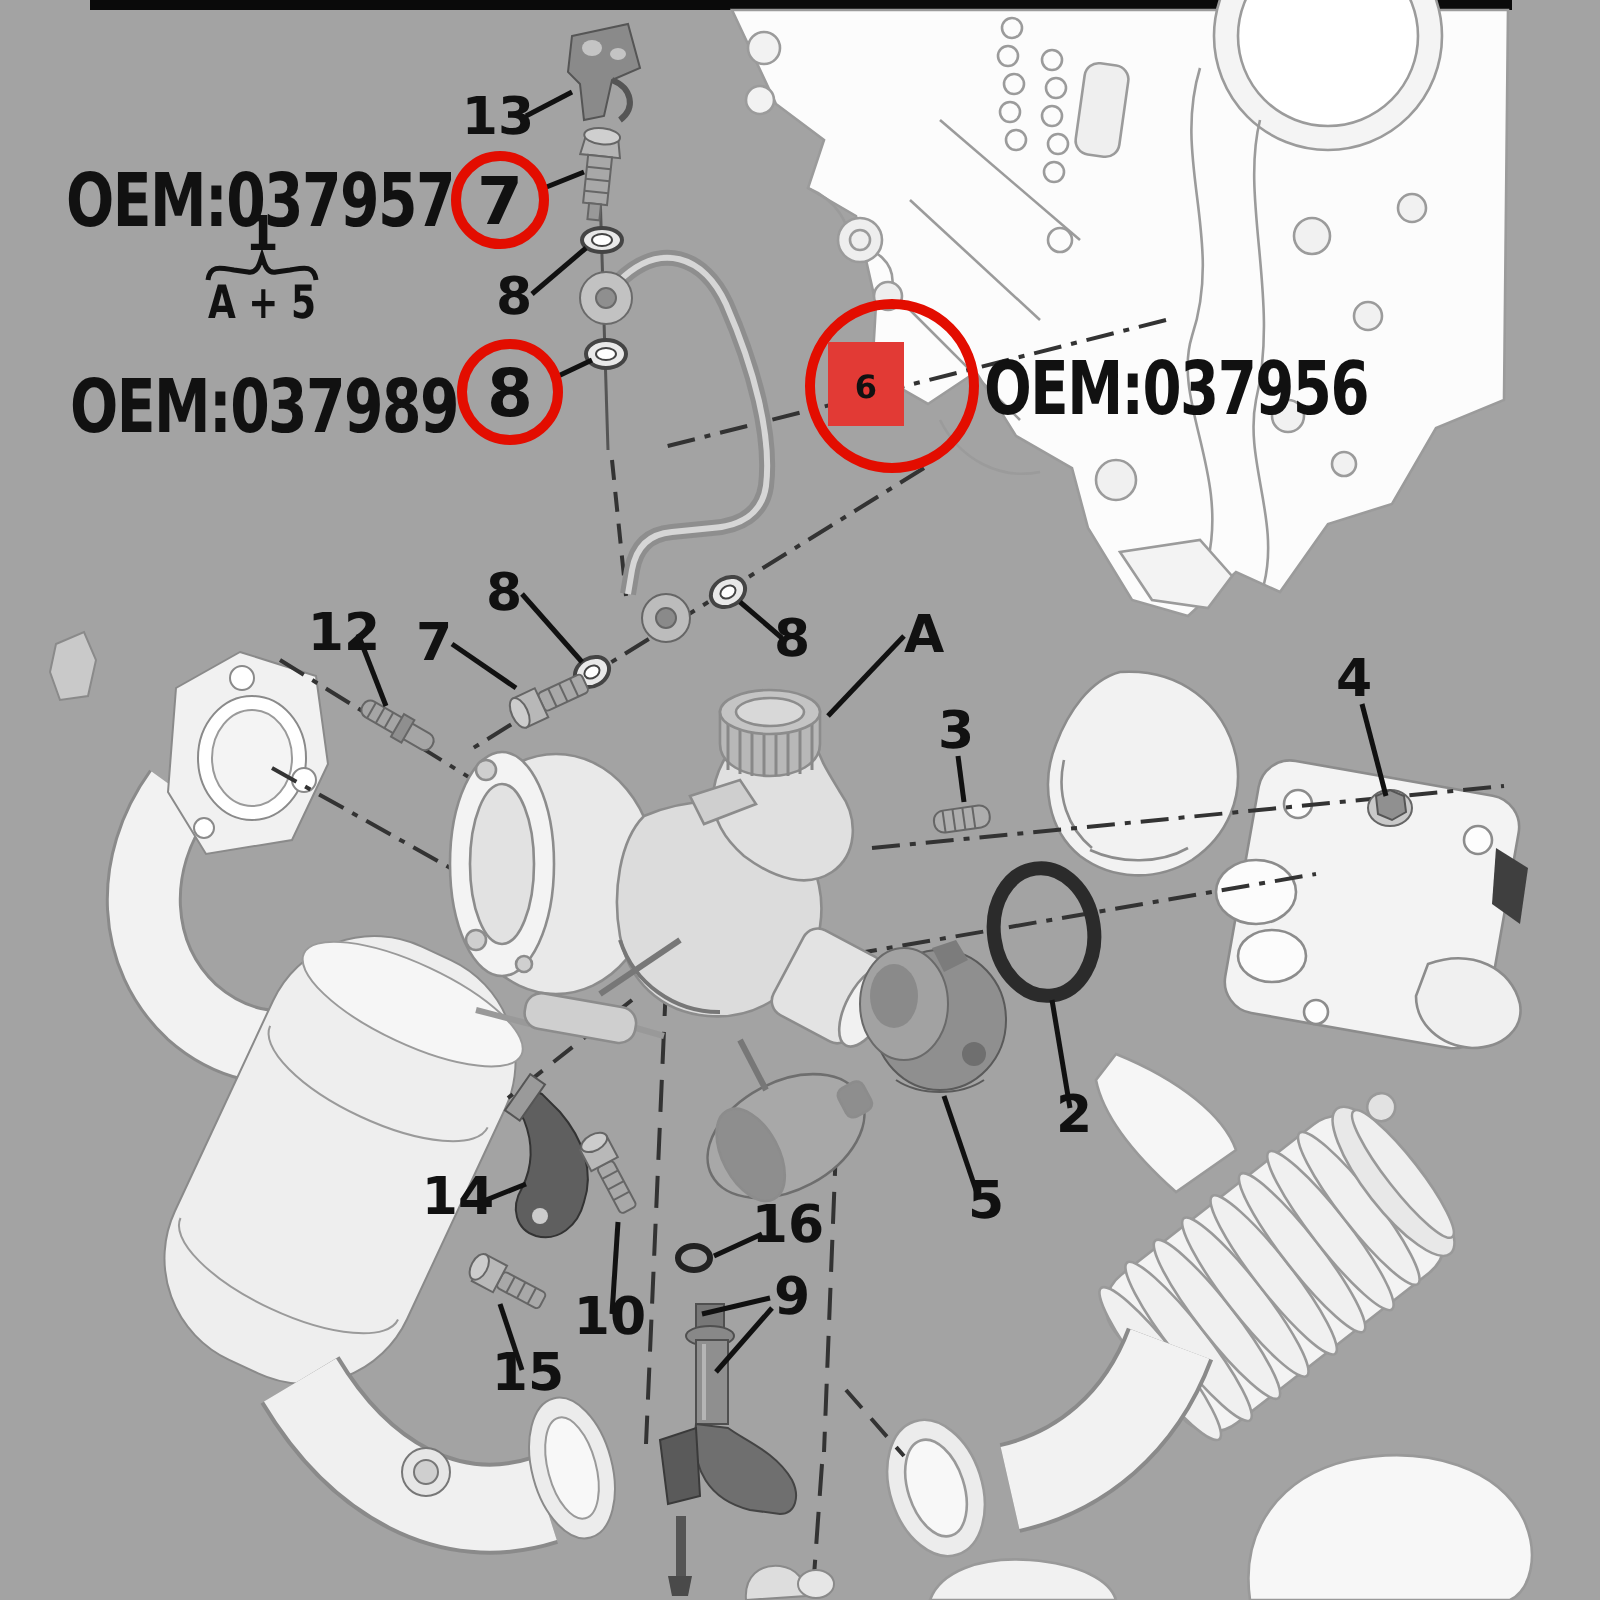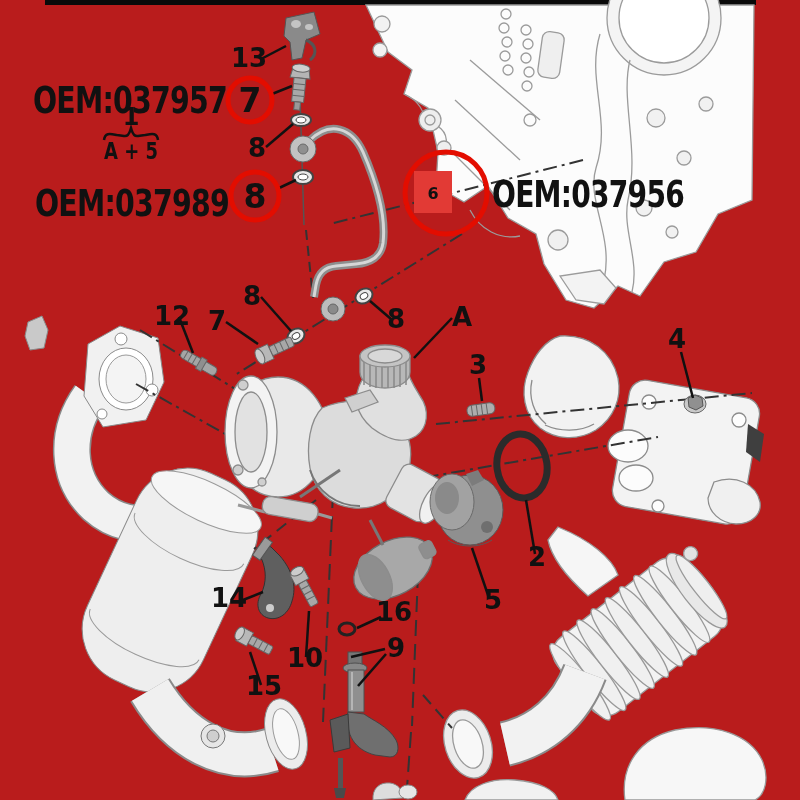--- a/index.html
+++ b/index.html
@@ -1,16 +1,16 @@
 <!DOCTYPE html>
 <html><head>
 <meta charset="utf-8">
 <style>
   html,body{margin:0;padding:0;background:#fff;}
-  .stage{position:relative;width:800px;height:800px;background:#b91c1c;overflow:hidden;}
+  .stage{position:relative;width:800px;height:800px;background:#a3a3a3;overflow:hidden;}
   svg{display:block;}
   svg text{font-family:"DejaVu Sans","Liberation Sans",sans-serif;font-weight:bold;fill:#111;}
   .partlbl{font-size:26px;}
   .oem{font-size:37px;letter-spacing:-1px;}
 </style>
 </head>
 <body>
 
 <div class="stage">
 <svg width="800" height="800" viewBox="0 0 800 800">

